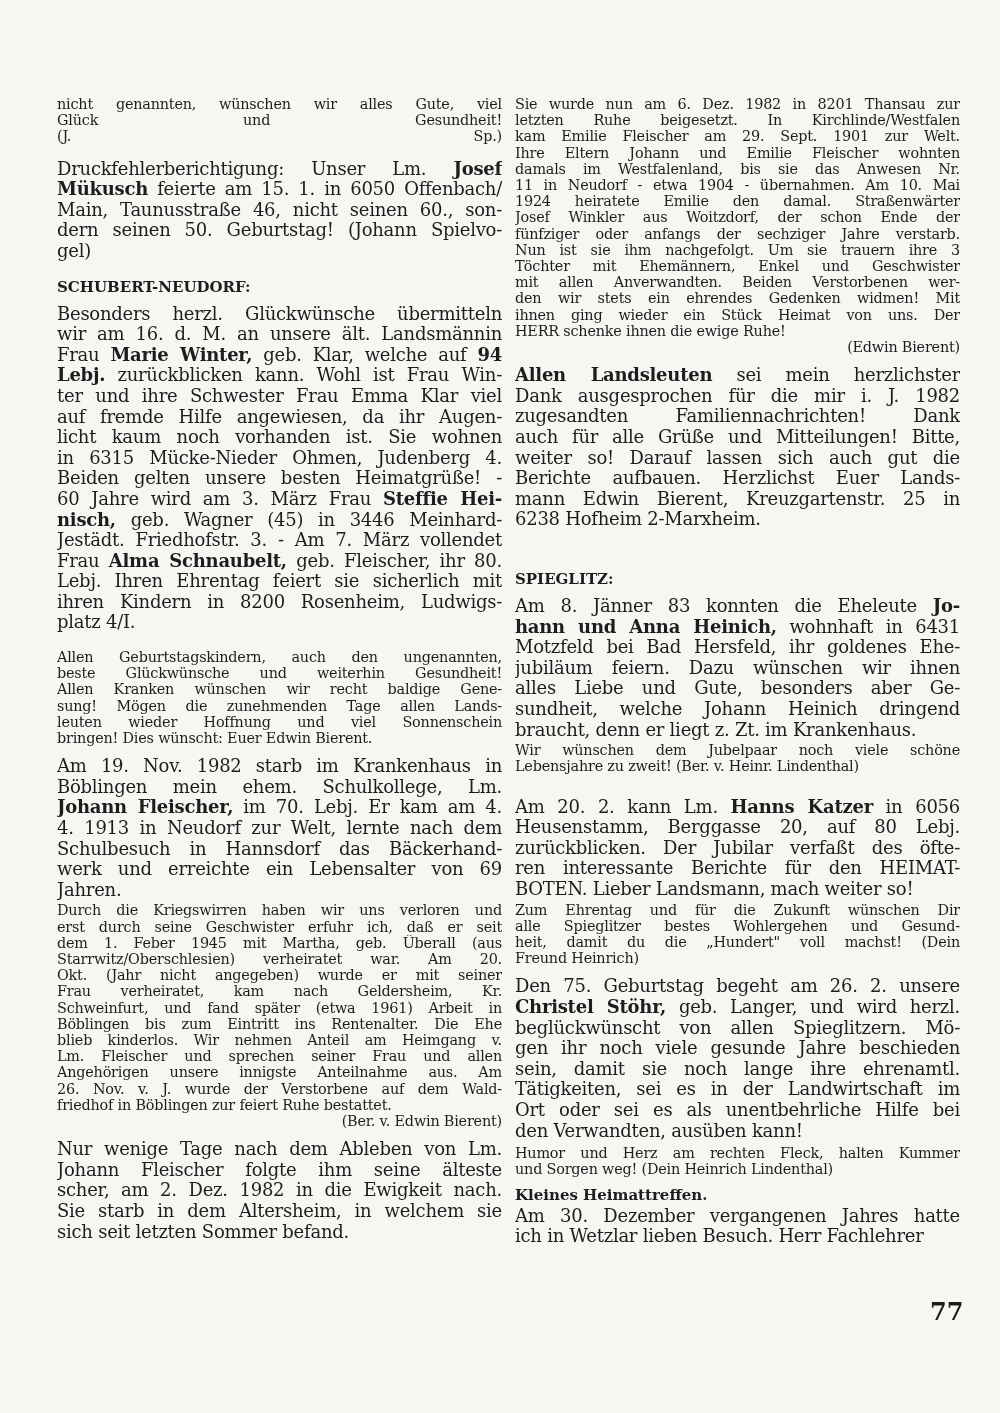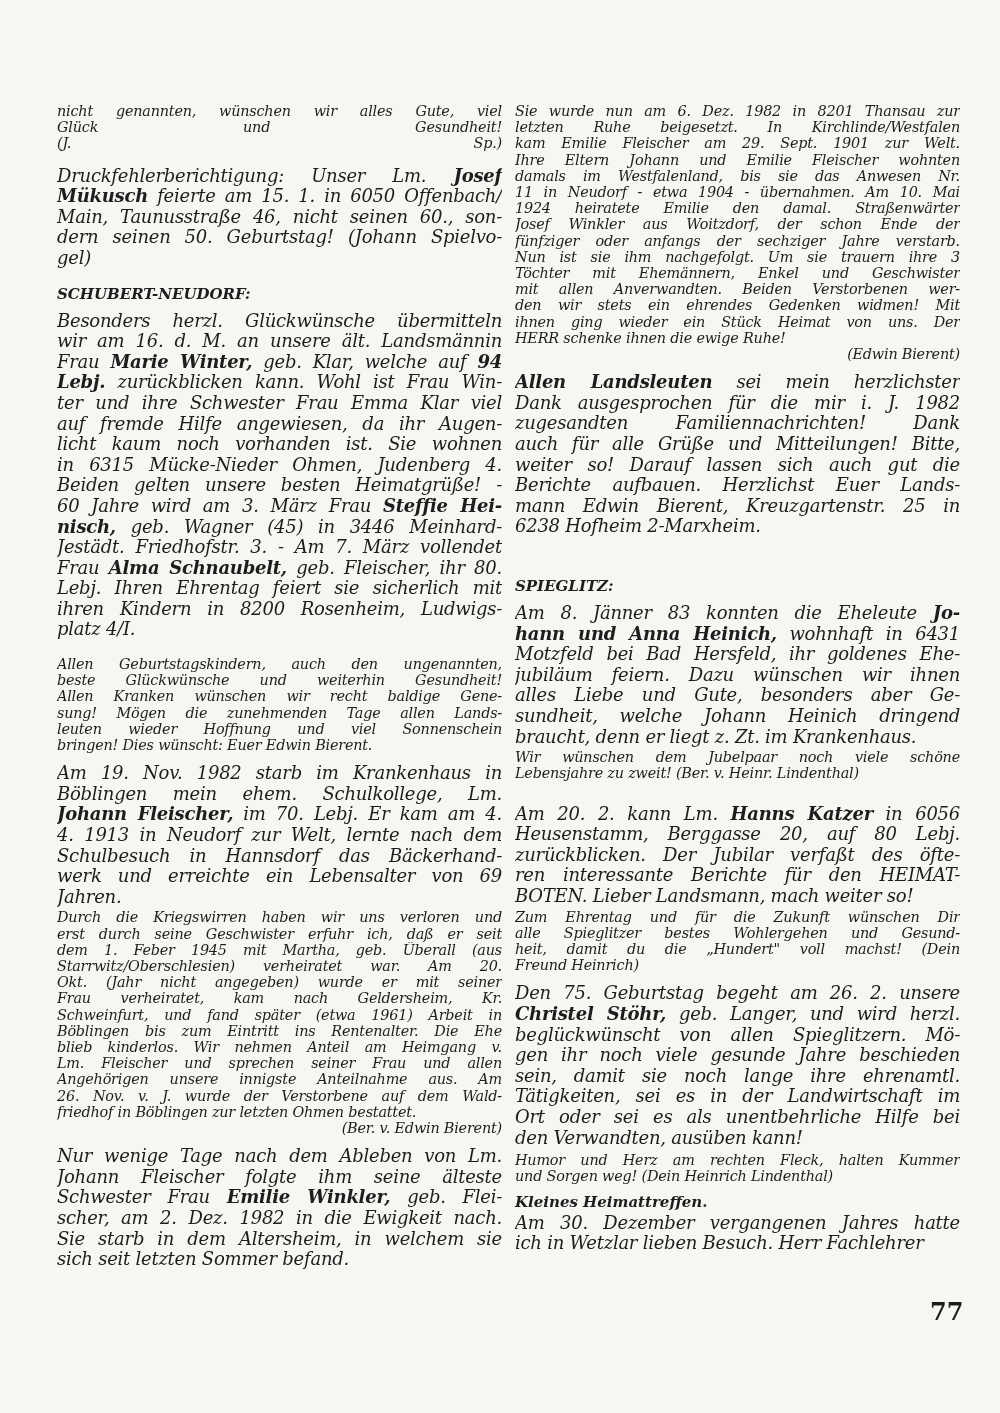--- a/index.html
+++ b/index.html
@@ -2,21 +2,21 @@
 <html><head>
 <meta charset="utf-8">
 <style>
   html, body { margin: 0; padding: 0; }
   body {
     width: 1000px; height: 1413px; background: #f7f6f3;
     font-family: "DejaVu Serif", "Liberation Serif", serif; color: #1d1d1d;
     position: relative; overflow: hidden;
   }
   .page { position: absolute; inset: 0; }
-  .col { position: absolute; top: 103px; width: 445px; font-style: italic; }
+  .col { position: absolute; top: 96px; width: 445px; }
   .col.left { left: 57px; }
   .col.right { left: 515px; }
   .blk { margin: 0; }
   .ln { display: block; white-space: nowrap; text-align-last: justify; text-align: justify; overflow: hidden; }
   .ln.last { text-align-last: left; }
   .ln.right { text-align-last: right; }
   .big { font-size: 18px; line-height: 20.6px; letter-spacing: -0.25px; }
   .small { font-size: 14.4px; line-height: 16.2px; letter-spacing: -0.2px; }
   .head { font-size: 15px; line-height: 22px; font-weight: bold; letter-spacing: 0px; }
   b { font-weight: bold; }
@@ -95,31 +95,30 @@
         <span class="ln">dem 1. Feber 1945 mit Martha, geb. Überall (aus</span>
         <span class="ln">Starrwitz/Oberschlesien) verheiratet war. Am 20.</span>
         <span class="ln">Okt. (Jahr nicht angegeben) wurde er mit seiner</span>
         <span class="ln">Frau verheiratet, kam nach Geldersheim, Kr.</span>
         <span class="ln">Schweinfurt, und fand später (etwa 1961) Arbeit in</span>
         <span class="ln">Böblingen bis zum Eintritt ins Rentenalter. Die Ehe</span>
         <span class="ln">blieb kinderlos. Wir nehmen Anteil am Heimgang v.</span>
         <span class="ln">Lm. Fleischer und sprechen seiner Frau und allen</span>
         <span class="ln">Angehörigen unsere innigste Anteilnahme aus. Am</span>
         <span class="ln">26. Nov. v. J. wurde der Verstorbene auf dem Wald-</span>
-        <span class="ln last">friedhof in Böblingen zur letzten Ohmen bestattet.</span>
+        <span class="ln last">friedhof in Böblingen zur feiert Ruhe bestattet.</span>
       </div>
     <div class="blk small">
       <span class="ln right">(Ber. v. Edwin Bierent)</span>
     </div>
     <div class="gap-m"></div>
 
     <div class="blk big" id="winkler">
         <span class="ln"><span>Nur wenige Tage nach dem Ableben von Lm.</span></span>
         <span class="ln"><span>Johann Fleischer folgte ihm seine älteste</span></span>
-        <span class="ln"><span>Schwester Frau </span><b>Emilie Winkler,</b><span> geb. Flei-</span></span>
         <span class="ln"><span>scher, am 2. Dez. 1982 in die Ewigkeit nach.</span></span>
         <span class="ln"><span>Sie starb in dem Altersheim, in welchem sie</span></span>
         <span class="ln last"><span>sich seit letzten Sommer befand.</span></span>
       </div>
   </div>
 
   <div class="col right">
     <div class="blk small" id="winkler-small">
         <span class="ln">Sie wurde nun am 6. Dez. 1982 in 8201 Thansau zur</span>
         <span class="ln">letzten Ruhe beigesetzt. In Kirchlinde/Westfalen</span>

